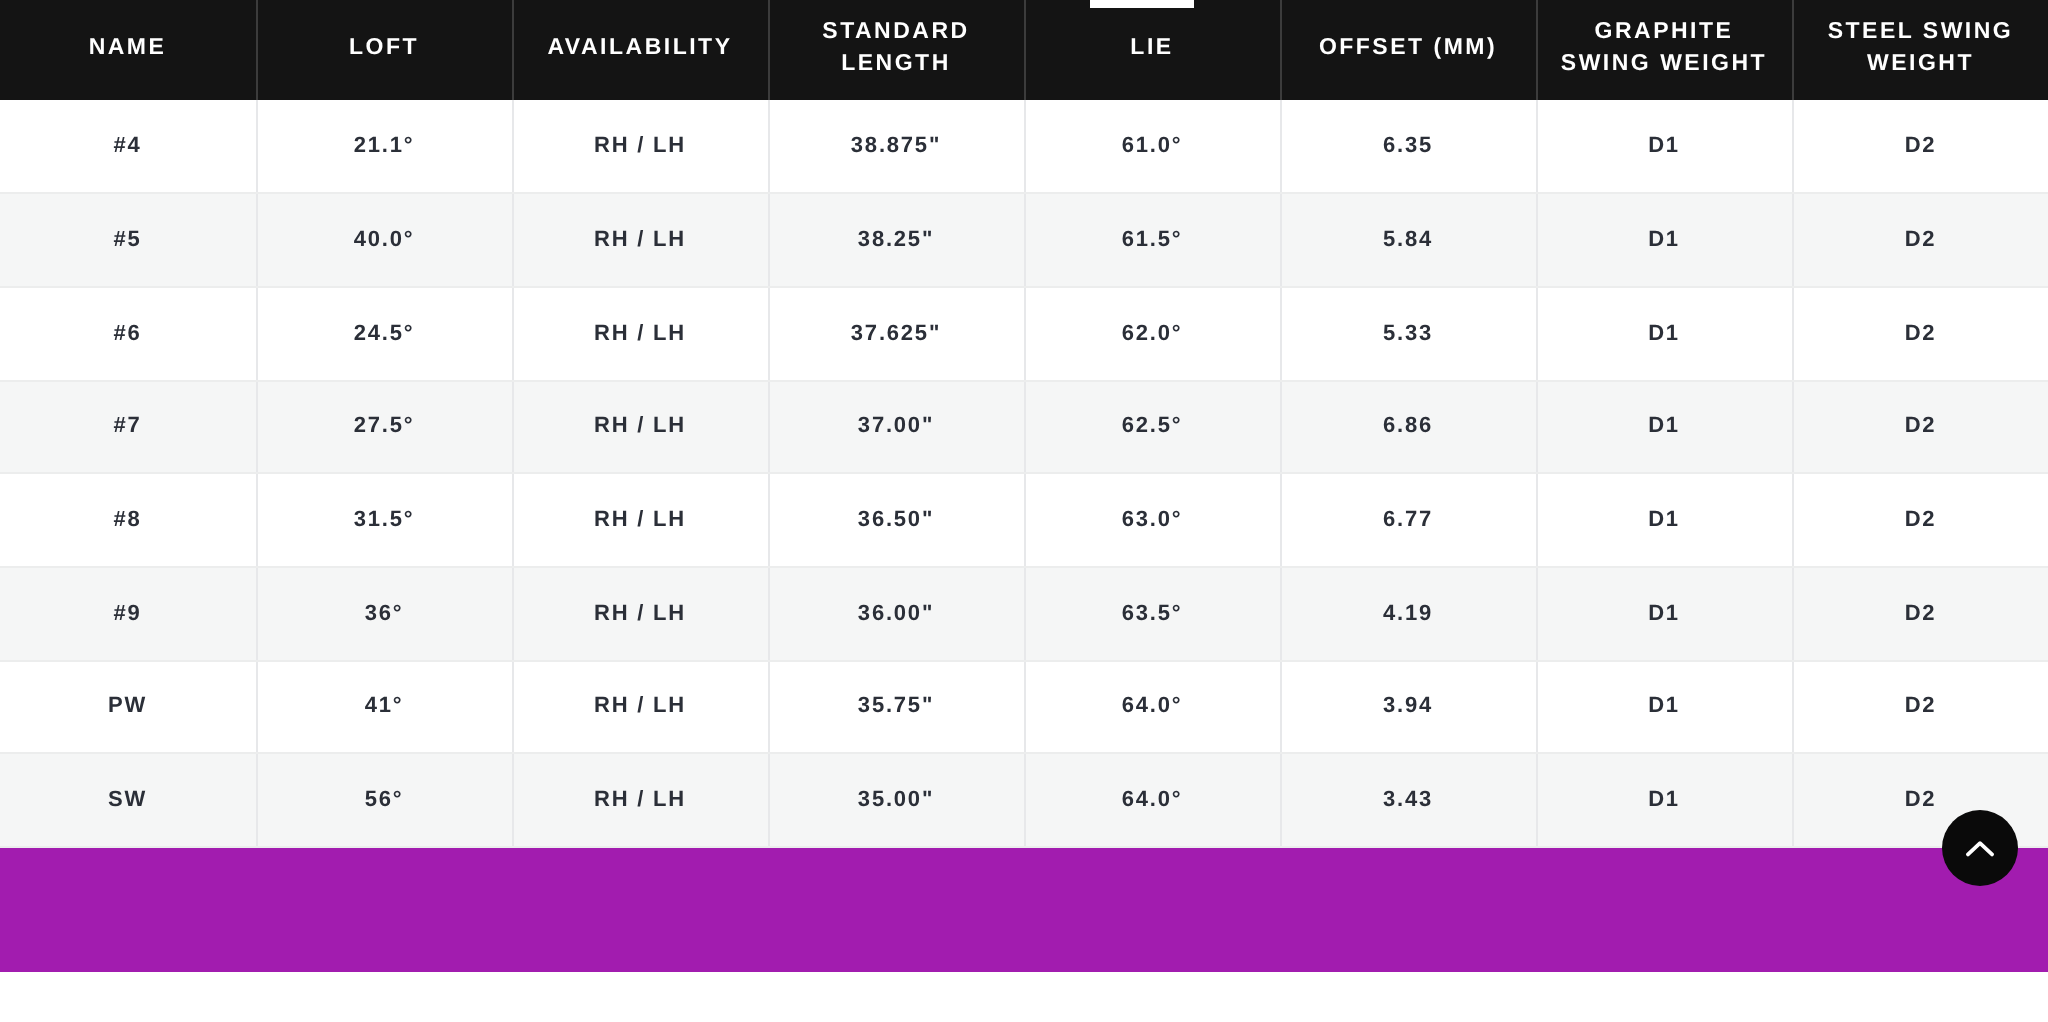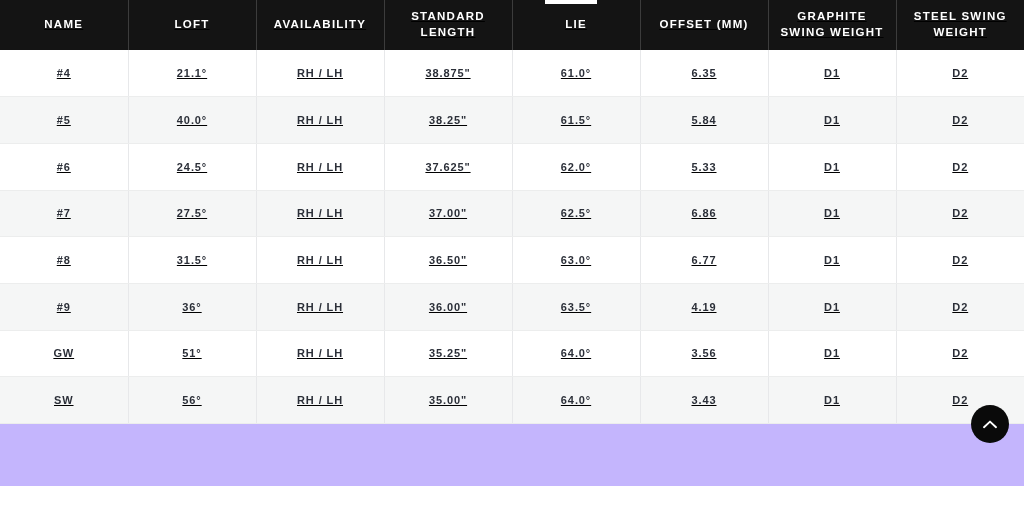--- a/index.html
+++ b/index.html
@@ -11,22 +11,21 @@
     background: #ffffff;
     font-family: "Liberation Sans", sans-serif;
     overflow: hidden;
   }
 
   #spec-table-wrap {
     position: relative;
     width: 1024px;
     height: 486px;
     overflow: hidden;
-    background: #c4b5fd;
-    text-decoration: underline;
+    background: #a21caf;
   }
 
   table.spec-table {
     width: 1024px;
     border-collapse: collapse;
     table-layout: fixed;
   }
 
   
   thead tr.spec-head-row {
@@ -179,26 +178,26 @@
           <td>#9</td>
           <td>36°</td>
           <td>RH / LH</td>
           <td>36.00"</td>
           <td>63.5°</td>
           <td>4.19</td>
           <td>D1</td>
           <td>D2</td>
         </tr>
         <tr>
-          <td>GW</td>
-          <td>51°</td>
-          <td>RH / LH</td>
-          <td>35.25"</td>
+          <td>PW</td>
+          <td>41°</td>
+          <td>RH / LH</td>
+          <td>35.75"</td>
           <td>64.0°</td>
-          <td>3.56</td>
+          <td>3.94</td>
           <td>D1</td>
           <td>D2</td>
         </tr>
         <tr class="alt">
           <td>SW</td>
           <td>56°</td>
           <td>RH / LH</td>
           <td>35.00"</td>
           <td>64.0°</td>
           <td>3.43</td>

